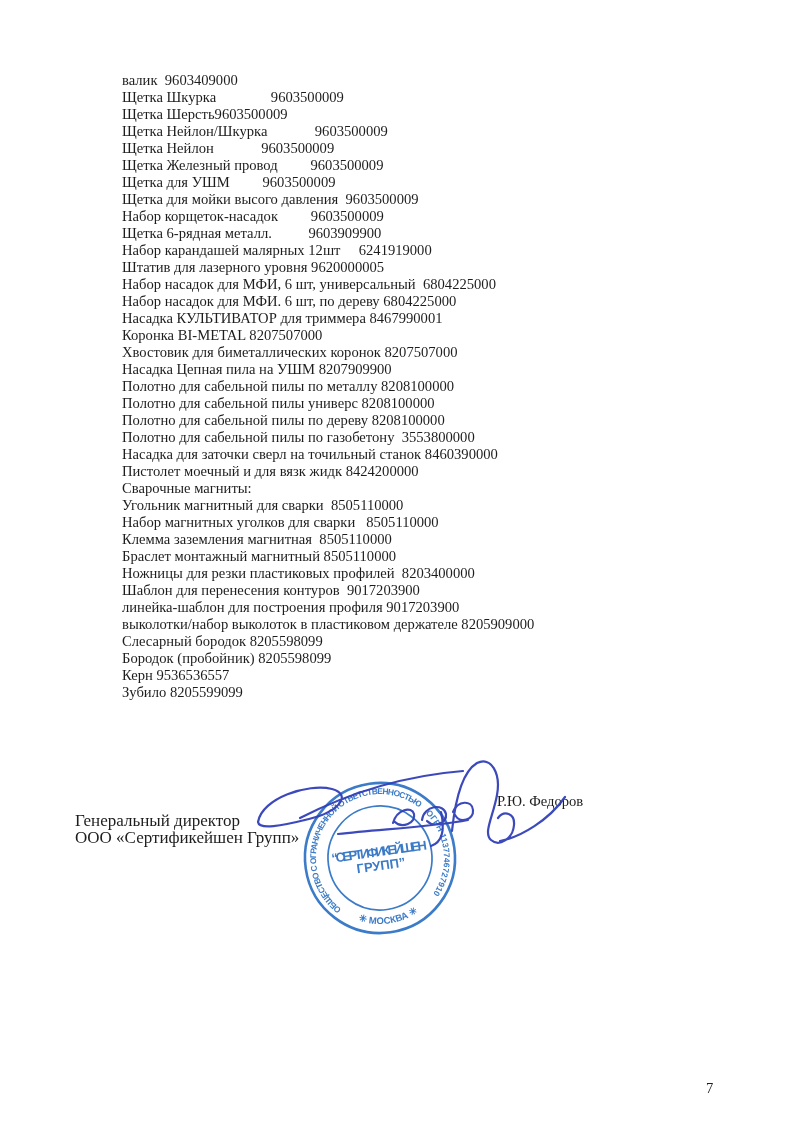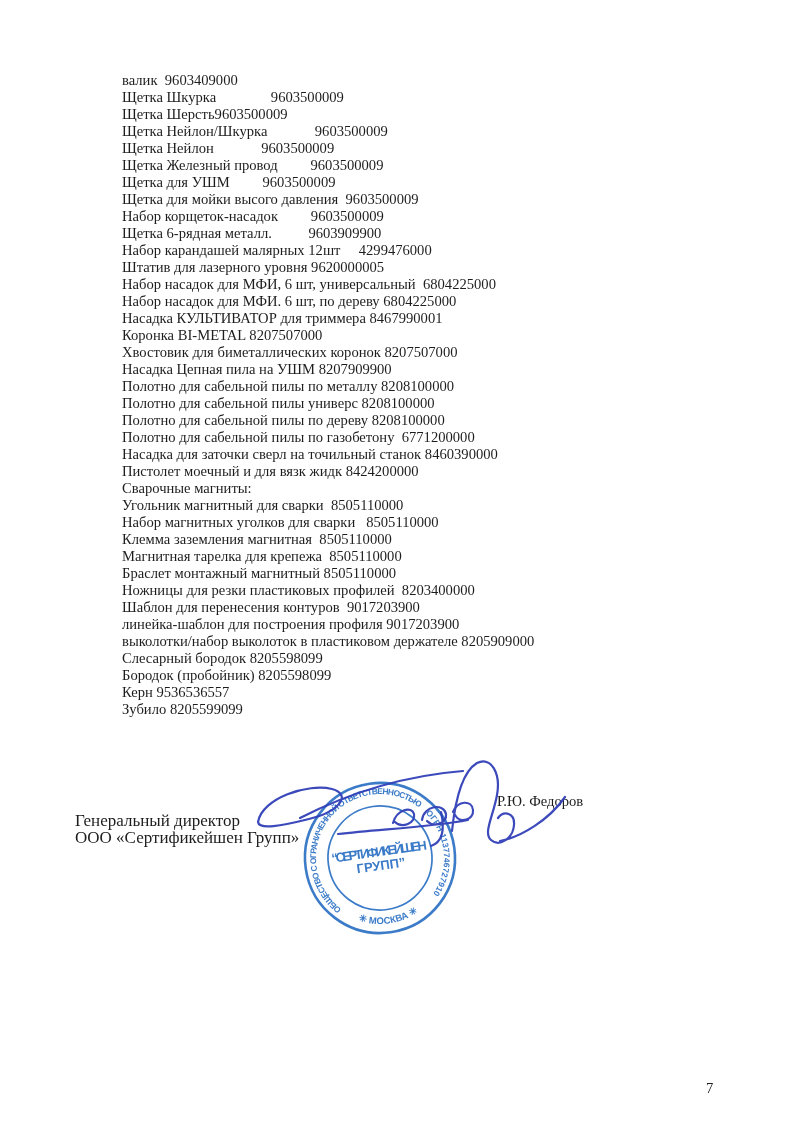--- a/index.html
+++ b/index.html
@@ -37,39 +37,38 @@
   <div class="product-line">валик  9603409000</div>
       <div class="product-line">Щетка Шкурка               9603500009</div>
       <div class="product-line">Щетка Шерсть9603500009</div>
       <div class="product-line">Щетка Нейлон/Шкурка             9603500009</div>
       <div class="product-line">Щетка Нейлон             9603500009</div>
       <div class="product-line">Щетка Железный провод         9603500009</div>
       <div class="product-line">Щетка для УШМ         9603500009</div>
       <div class="product-line">Щетка для мойки высого давления  9603500009</div>
       <div class="product-line">Набор корщеток-насадок         9603500009</div>
       <div class="product-line">Щетка 6-рядная металл.          9603909900</div>
-      <div class="product-line">Набор карандашей малярных 12шт     4299476000</div>
+      <div class="product-line">Набор карандашей малярных 12шт     6241919000</div>
       <div class="product-line">Штатив для лазерного уровня 9620000005</div>
       <div class="product-line">Набор насадок для МФИ, 6 шт, универсальный  6804225000</div>
       <div class="product-line">Набор насадок для МФИ. 6 шт, по дереву 6804225000</div>
       <div class="product-line">Насадка КУЛЬТИВАТОР для триммера 8467990001</div>
       <div class="product-line">Коронка BI-METAL 8207507000</div>
       <div class="product-line">Хвостовик для биметаллических коронок 8207507000</div>
       <div class="product-line">Насадка Цепная пила на УШМ 8207909900</div>
       <div class="product-line">Полотно для сабельной пилы по металлу 8208100000</div>
       <div class="product-line">Полотно для сабельной пилы универс 8208100000</div>
       <div class="product-line">Полотно для сабельной пилы по дереву 8208100000</div>
-      <div class="product-line">Полотно для сабельной пилы по газобетону  6771200000</div>
+      <div class="product-line">Полотно для сабельной пилы по газобетону  3553800000</div>
       <div class="product-line">Насадка для заточки сверл на точильный станок 8460390000</div>
       <div class="product-line">Пистолет моечный и для вязк жидк 8424200000</div>
       <div class="product-line">Сварочные магниты:</div>
       <div class="product-line">Угольник магнитный для сварки  8505110000</div>
       <div class="product-line">Набор магнитных уголков для сварки   8505110000</div>
       <div class="product-line">Клемма заземления магнитная  8505110000</div>
-      <div class="product-line">Магнитная тарелка для крепежа  8505110000</div>
       <div class="product-line">Браслет монтажный магнитный 8505110000</div>
       <div class="product-line">Ножницы для резки пластиковых профилей  8203400000</div>
       <div class="product-line">Шаблон для перенесения контуров  9017203900</div>
       <div class="product-line">линейка-шаблон для построения профиля 9017203900</div>
       <div class="product-line">выколотки/набор выколоток в пластиковом держателе 8205909000</div>
       <div class="product-line">Слесарный бородок 8205598099</div>
       <div class="product-line">Бородок (пробойник) 8205598099</div>
       <div class="product-line">Керн 9536536557</div>
       <div class="product-line">Зубило 8205599099</div>
     </div>

